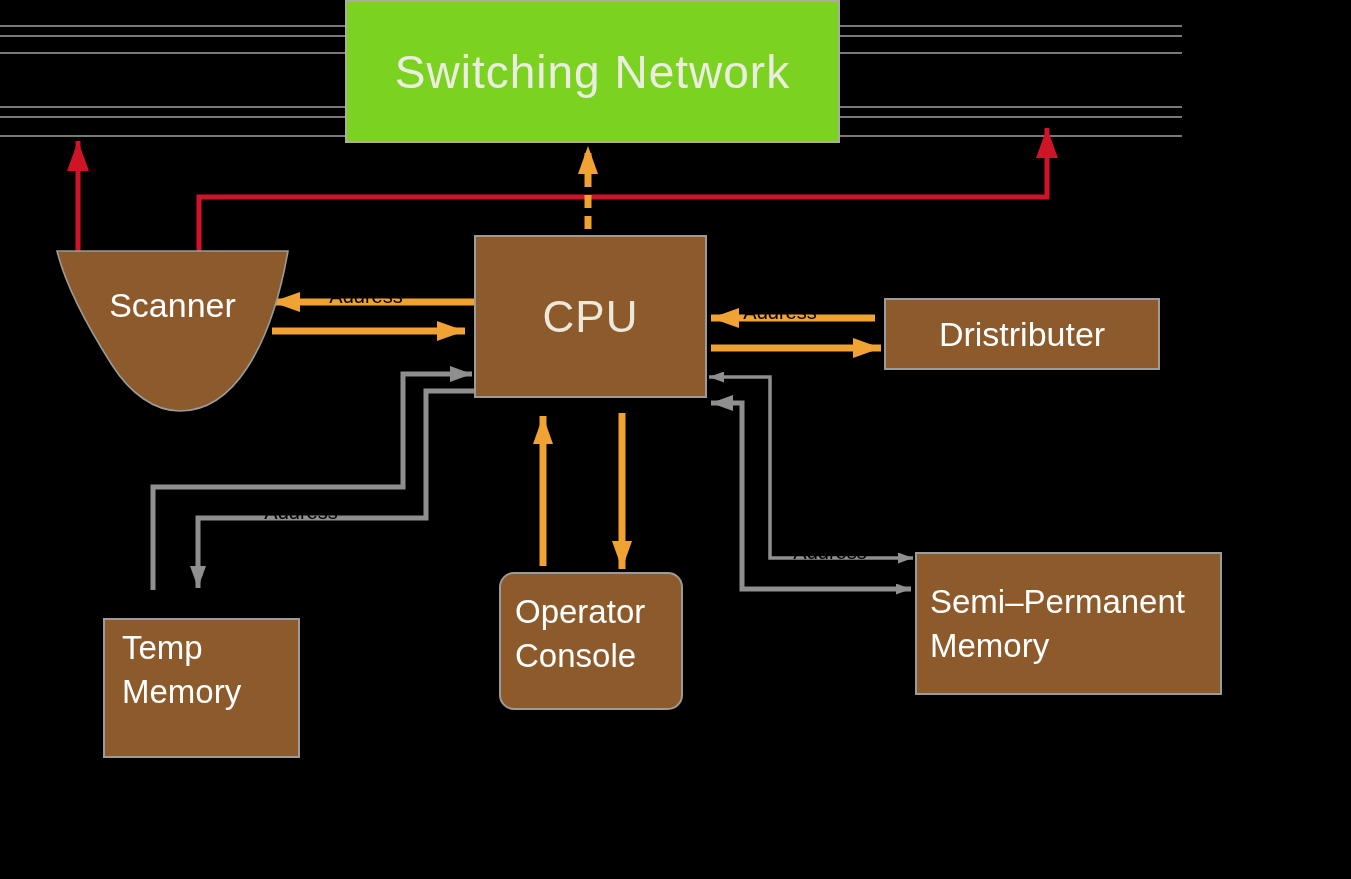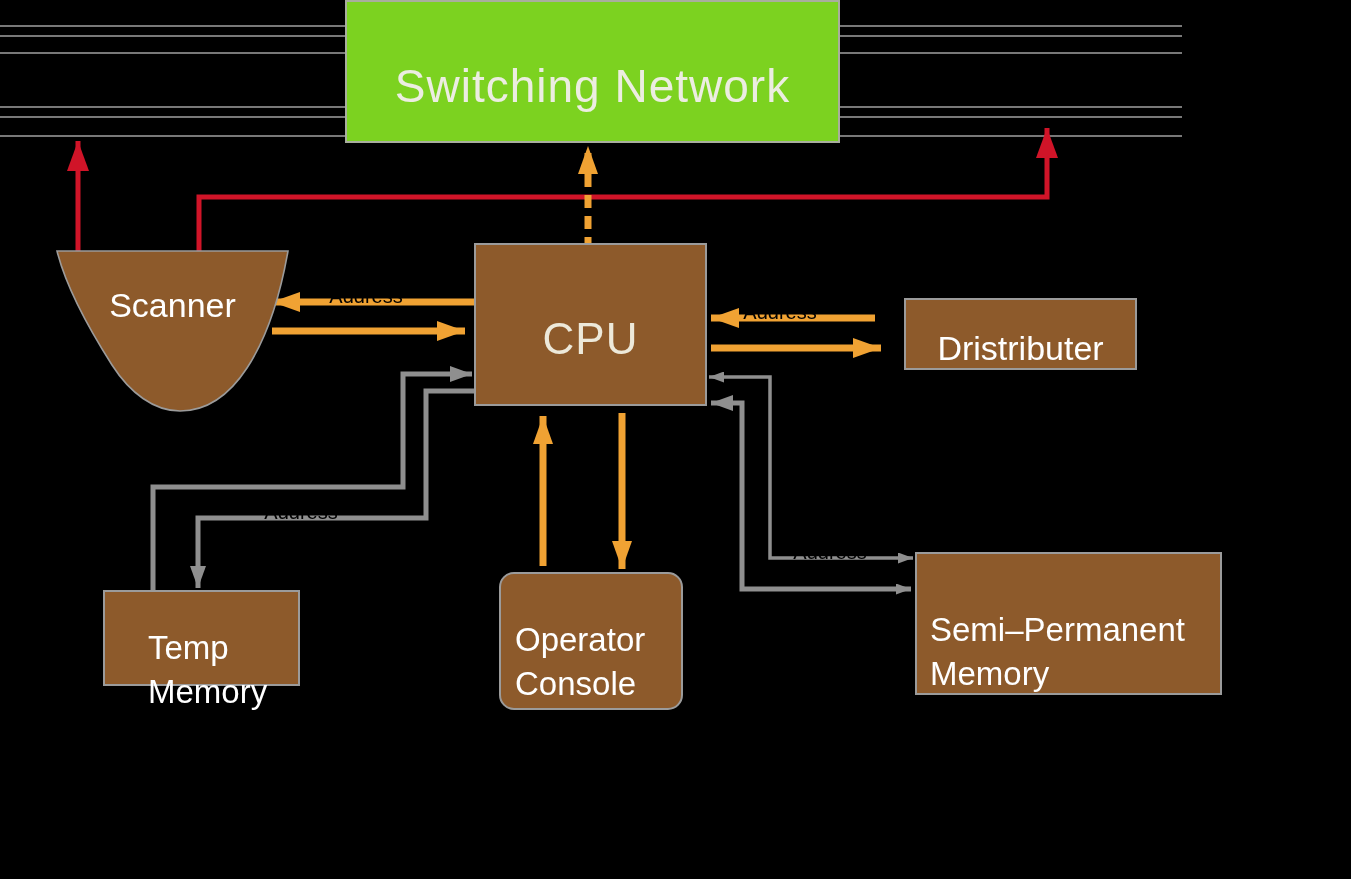--- a/index.html
+++ b/index.html
@@ -8,31 +8,31 @@
     --title-text:#ECEDE1; --node-text:#FFFFFF; --cpu-text:#EDE9DA; --edge-label-text:#000000;
   }
   html,body{margin:0;padding:0;background:var(--background);}
   #canvas{
     position:relative;width:1351px;height:879px;background:var(--background);
     overflow:hidden;font-family:"Liberation Sans", sans-serif;
   }
   #wires{position:absolute;left:0;top:0;z-index:1;}
   .node{position:absolute;box-sizing:border-box;background:var(--brown);
         border:2px solid var(--box-border);z-index:2;color:var(--node-text);}
-  .node .lbl{white-space:pre-line;margin-top:28px;}
+  .node .lbl{white-space:pre-line;}
   #switching-network{
     left:345px;top:0;width:495px;height:143px;background:var(--green);
     border:2px solid #A9AE9E;display:flex;align-items:center;justify-content:center;
   }
   #switching-network .lbl{font-size:46px;color:var(--title-text);letter-spacing:1px;}
-  #cpu{left:474px;top:243px;width:233px;height:163px;display:flex;align-items:center;justify-content:center;}
+  #cpu{left:474px;top:235px;width:233px;height:163px;display:flex;align-items:center;justify-content:center;}
   #cpu .lbl{font-size:44px;color:var(--cpu-text);letter-spacing:1px;}
-  #distributer{left:904px;top:298px;width:233px;height:72px;display:flex;align-items:center;justify-content:center;}
+  #distributer{left:884px;top:298px;width:276px;height:72px;display:flex;align-items:center;justify-content:center;}
   #distributer .lbl{font-size:34px;}
-  #temp-memory{left:103px;top:590px;width:197px;height:96px;padding:6px 0 0 43px;}
+  #temp-memory{left:103px;top:618px;width:197px;height:140px;padding:6px 0 0 17px;}
   #operator-console{left:499px;top:572px;width:184px;height:138px;padding:16px 0 0 14px;border-radius:15px;}
   #semi-permanent-memory{left:915px;top:552px;width:307px;height:143px;padding:26px 8px 0 13px;}
   .mem-lbl{font-size:33px;line-height:44px;}
   #scanner-label{
     position:absolute;left:95px;top:286px;width:155px;z-index:2;text-align:center;
     color:var(--node-text);font-size:34px;
   }
   .edge-label{
     position:absolute;z-index:3;width:92px;text-align:center;
     color:var(--edge-label-text);font-size:20px;line-height:20px;

